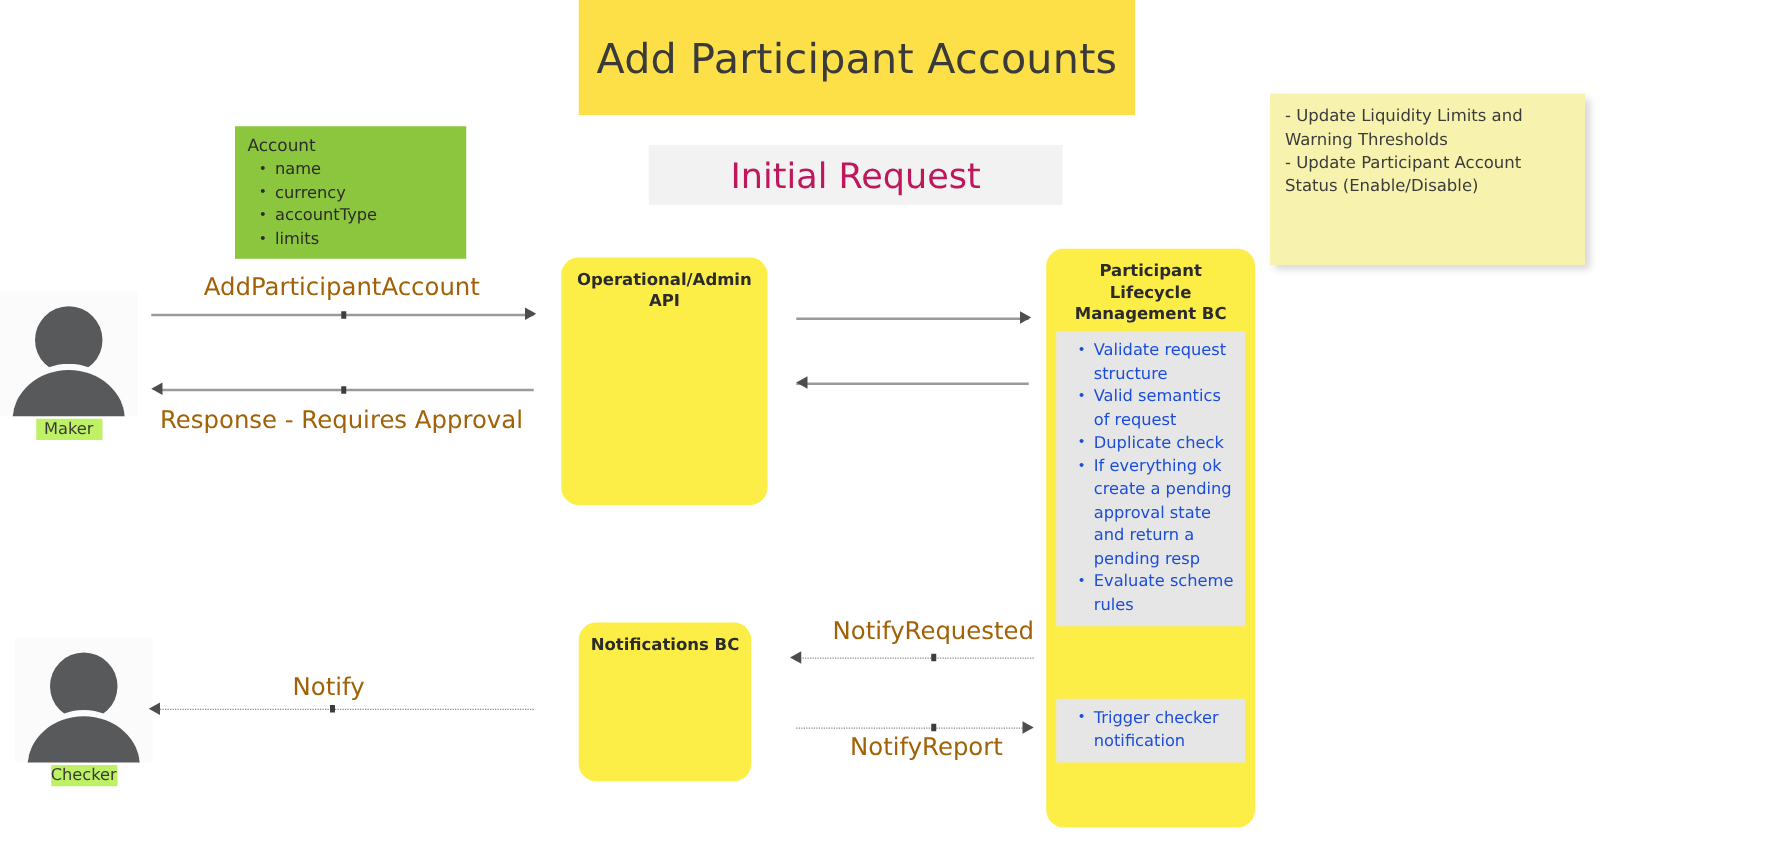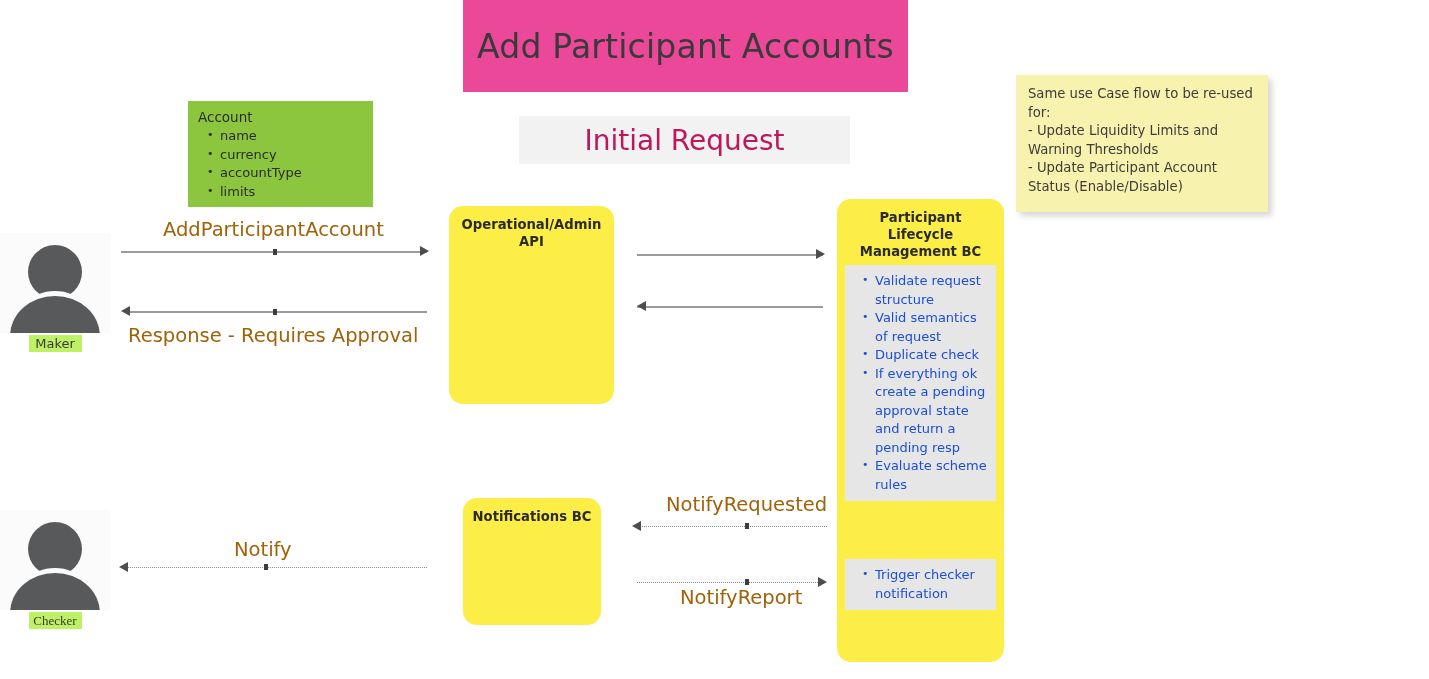--- a/index.html
+++ b/index.html
@@ -13,21 +13,21 @@
     position: relative;
     overflow: hidden;
     font-family: "DejaVu Sans", "Liberation Sans", sans-serif;
     color: #333333;
   }
   .abs { position: absolute; box-sizing: border-box; }
 
   
   .title-main {
     left: 463px; top: 0px; width: 445px; height: 92px;
-    background: #ec4899;
+    background: #fde047;
     display: flex; align-items: center; justify-content: center;
     font-size: 33px; color: #3a3a3a; letter-spacing: .2px;
     font-family: "DejaVu Sans", "Liberation Sans", sans-serif;
   }
   .title-sub {
     left: 519px; top: 116px; width: 331px; height: 48px;
     background: #f2f2f2;
     display: flex; align-items: center; justify-content: center;
     font-size: 28px; color: #be185d;
   }
@@ -111,21 +111,21 @@
     background: #58595b;
     border-top: 5px solid #fbfbfb;
   }
   .actor .nm {
     display: block; text-align: center;
     font-size: 13px; color: #3a3a3a;
     background: #bef264; width: 53px; margin: 2px auto 0;
     line-height: 17px;
   }
   .actor-maker   { left: 0px; top: 233px; }
-  .actor-checker { left: 0px; top: 510px; font-family: Liberation Serif, serif; }
+  .actor-checker { left: 12px; top: 510px; }
   .arrow-line {
     position: absolute; height: 1.6px; background: #9a9a9a;
   }
   .arrow-line.dotted {
     background: none;
     border-top: 1.6px dotted #8a8a8a;
     height: 0;
   }
   .ahead {
     position: absolute; width: 0; height: 0;
@@ -152,21 +152,20 @@
   <div class="hdr">Account</div>
   <ul>
     <li>name</li>
     <li>currency</li>
     <li>accountType</li>
     <li>limits</li>
   </ul>
 </div>
 
 <div class="abs sticky">
-  <div class="ln">Same use Case flow to be re-used for:</div>
   <div class="ln">- Update Liquidity Limits and Warning Thresholds</div>
   <div class="ln">- Update Participant Account Status (Enable/Disable)</div>
 </div>
 
 <div class="abs actor actor-maker">
   <div class="pic">
     <div class="head"></div>
     <div class="body"></div>
   </div>
   <span class="nm">Maker</span>

